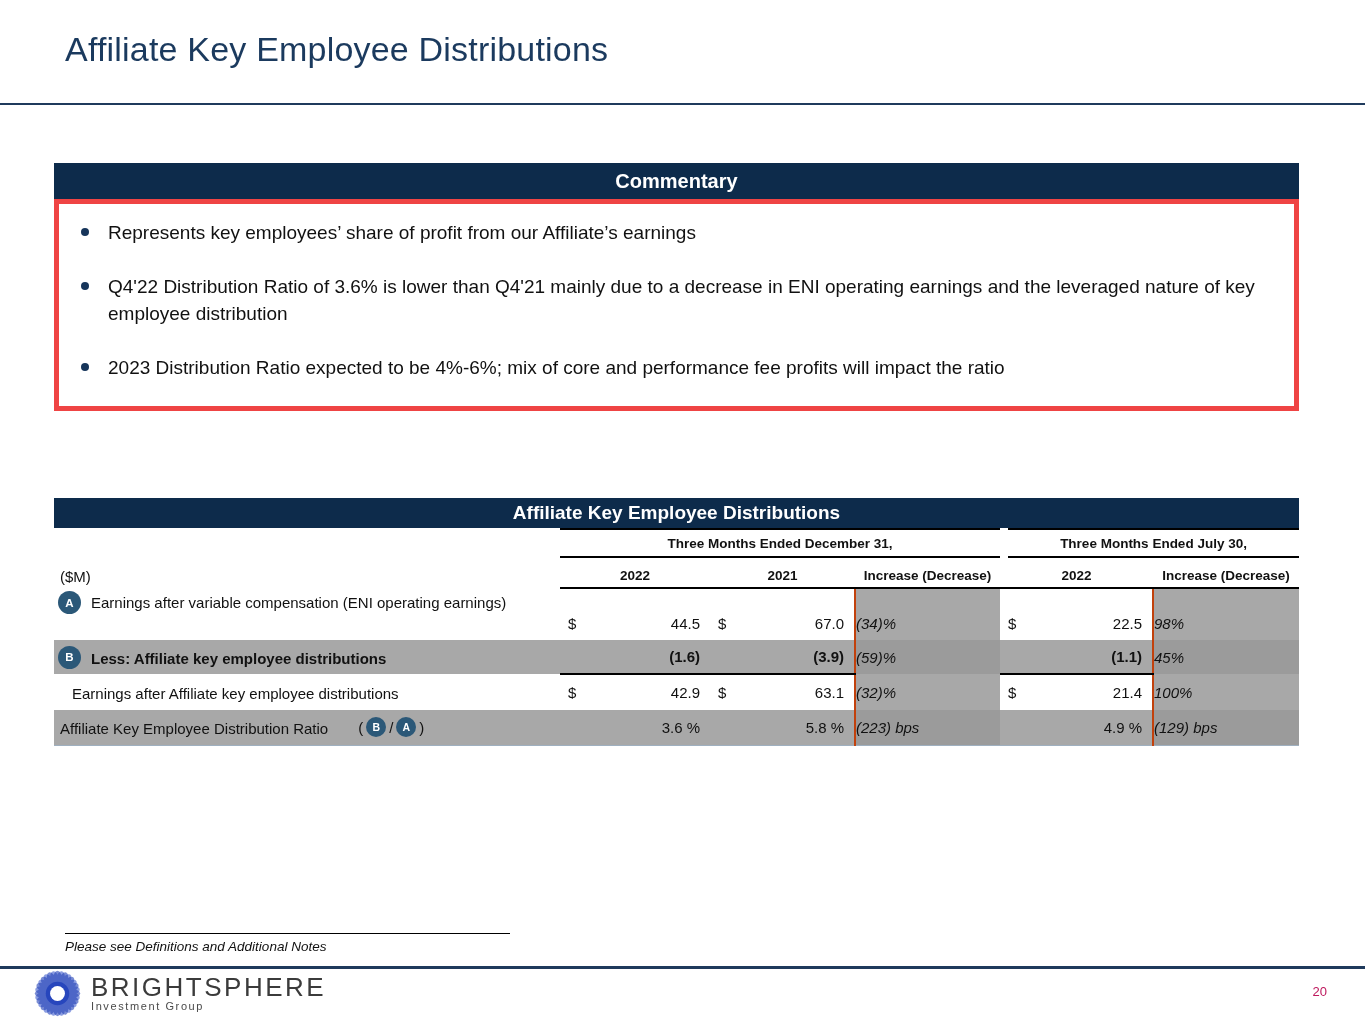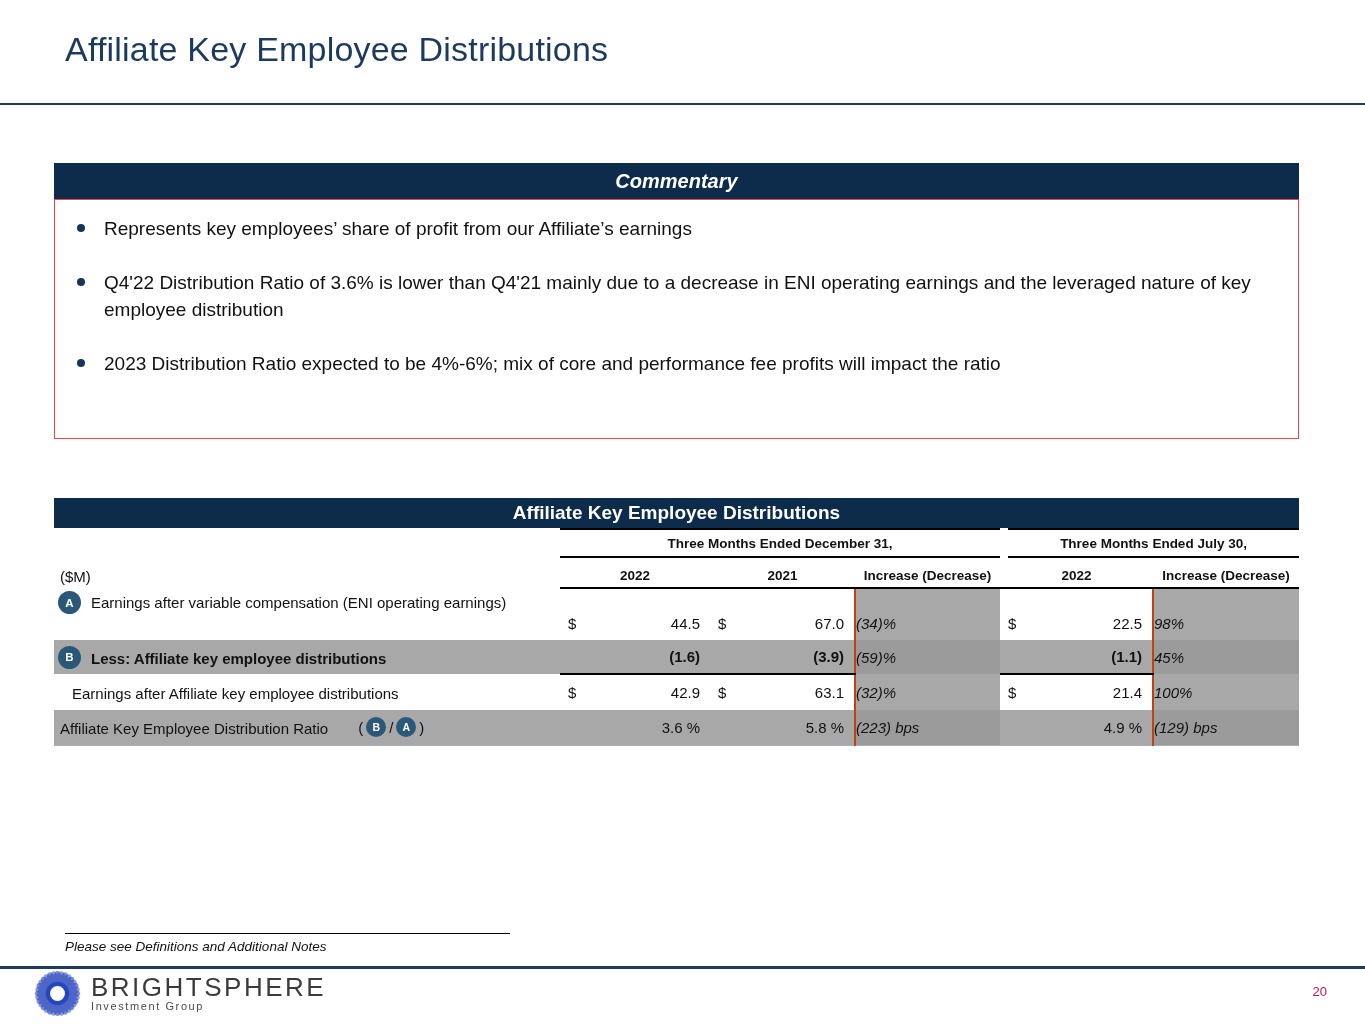--- a/index.html
+++ b/index.html
@@ -9,22 +9,22 @@
 
   
   .page-title { position:absolute; left:65px; top:30px; font-size:34px; font-weight:400; color:#1b3a5e; letter-spacing:0.2px; }
   .title-rule { position:absolute; left:0; top:103px; width:1365px; height:2px; background:#1f3a5c; }
 
   
   .section-bar { background:#0d2b4b; color:#ffffff; font-weight:bold; text-align:center; }
 
   
   .commentary { position:absolute; left:54px; top:163px; width:1245px; }
-  .commentary .section-bar { height:36px; line-height:36px; font-size:20px;font-style:italic; }
-  .commentary-body { height:240px; border:1px solid #ef4444; background:#ffffff; padding:15px 24px 0 22px; }
+  .commentary .section-bar { height:36px; line-height:36px; font-size:20px; }
+  .commentary-body { height:212px; border:5px solid #ef4444; background:#ffffff; padding:15px 24px 0 22px; }
   .bullet { display:flex; align-items:flex-start; margin-bottom:27px; }
   .bullet-dot { flex:none; width:8px; height:8px; border-radius:50%; background:#16355a; margin:9px 19px 0 0; }
   .bullet-text { font-size:19px; line-height:27px; color:#111111; max-width:1170px; }
 
   
   .table-wrap { position:absolute; left:54px; top:498px; width:1245px; }
   .table-wrap .section-bar { height:30px; line-height:30px; font-size:19px; }
   table.fin { width:1245px; table-layout:fixed; border-collapse:collapse; font-size:15px; color:#111111; }
   table.fin td { overflow:hidden; }
 

